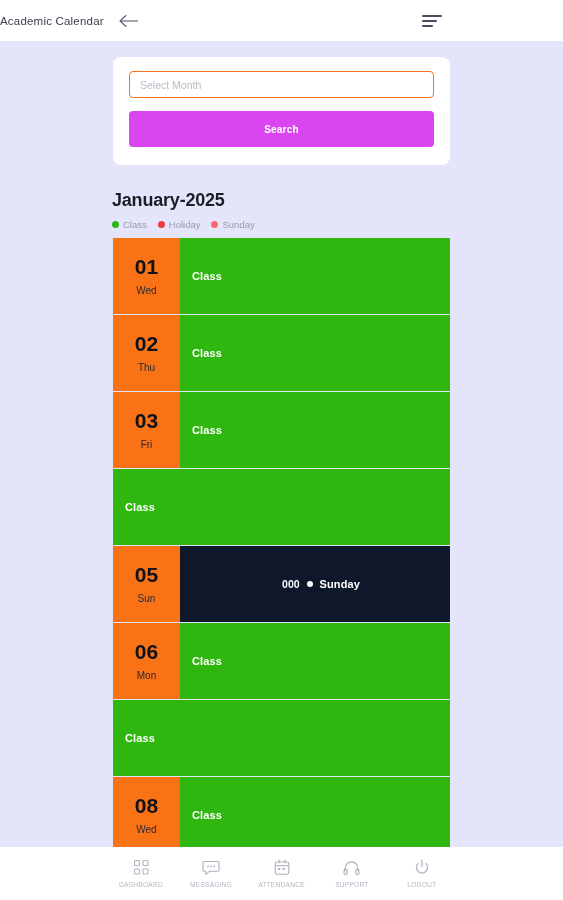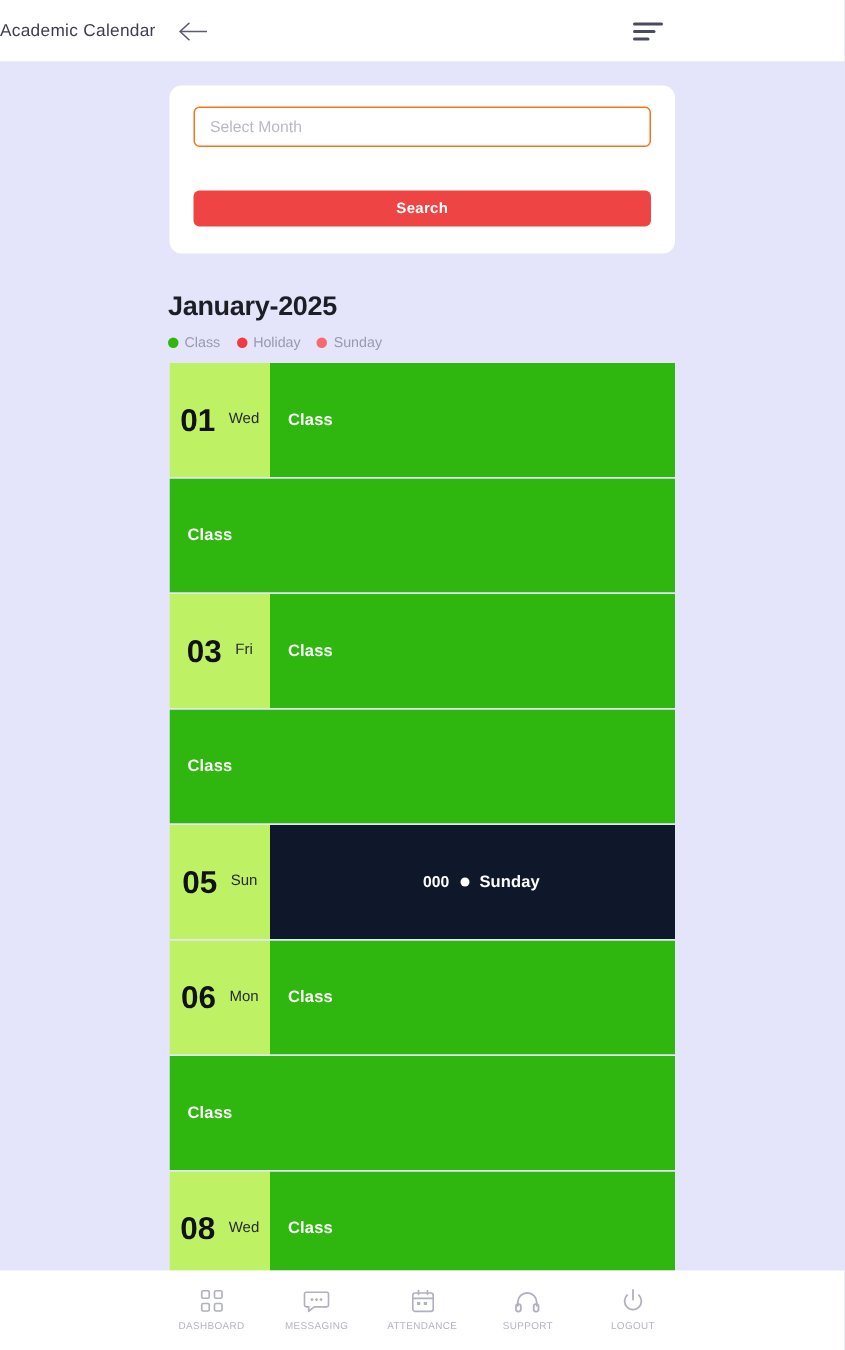--- a/index.html
+++ b/index.html
@@ -70,24 +70,24 @@
     border-radius:4px;
     padding:0 10px;
     font-size:10.5px;
     color:#3d3d4e;
     font-family:"Liberation Sans", sans-serif;
     background:#fff;
     outline:none;
   }
   .month-input::placeholder { color:#b9b9c6; }
   .search-btn {
-    margin-top:29px;
+    margin-top:13px;
     width:100%;
-    height:24px;
-    background:#ef4444;
+    height:36px;
+    background:#d946ef;
     border:none;
     border-radius:4px;
     color:#fff;
     font-size:10px;
     font-weight:bold;
     font-family:"Liberation Sans", sans-serif;
     letter-spacing:.2px;
     cursor:pointer;
   }
 
@@ -117,23 +117,23 @@
   .day-row {
     display:flex;
     height:77px;
     border-bottom:1px solid #e4e4fb;
     overflow:hidden;
   }
   .day-row:first-child { border-top:none; }
   .day-cell {
     width:67px;
     flex:0 0 67px;
-    background:#bef264;
-    display:flex;
-    flex-direction:row;
+    background:#f97316;
+    display:flex;
+    flex-direction:column;
     align-items:center;
     justify-content:center;
     gap:9px;
   }
   .day-num {
     font-size:21px;
     font-weight:bold;
     color:#111118;
     line-height:1;
   }
@@ -244,20 +244,24 @@
       <div class="day-row">
         <div class="day-cell">
           <div class="day-num">01</div>
           <div class="day-name">Wed</div>
         </div>
         <div class="event-cell class">
           <span class="event-text">Class</span>
         </div>
       </div>
       <div class="day-row">
+        <div class="day-cell">
+          <div class="day-num">02</div>
+          <div class="day-name">Thu</div>
+        </div>
         <div class="event-cell class">
           <span class="event-text">Class</span>
         </div>
       </div>
       <div class="day-row">
         <div class="day-cell">
           <div class="day-num">03</div>
           <div class="day-name">Fri</div>
         </div>
         <div class="event-cell class">

